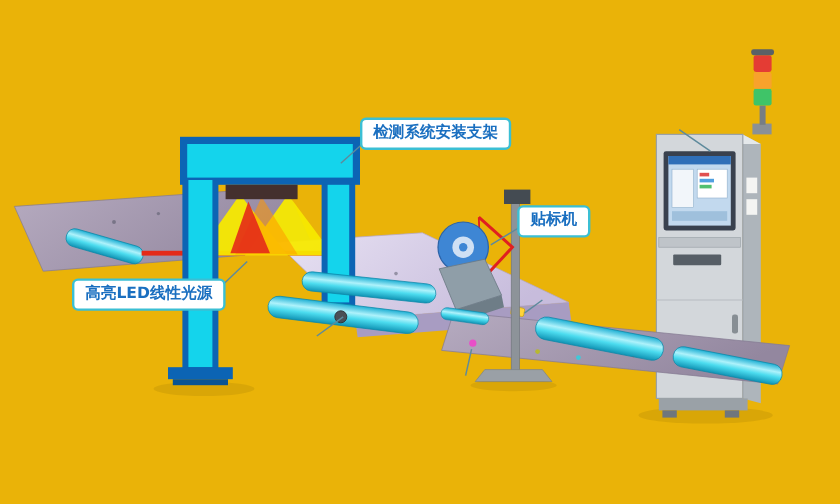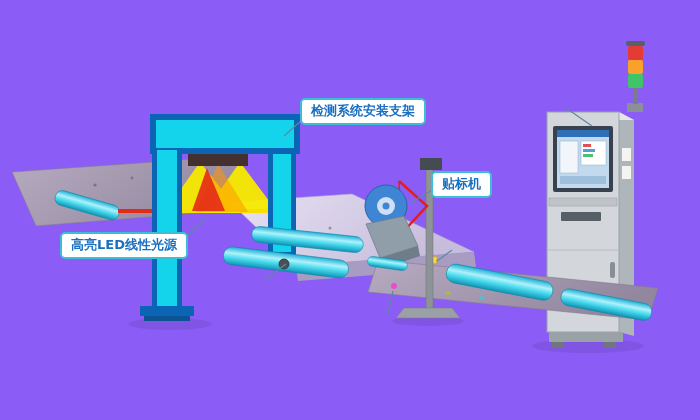--- a/index.html
+++ b/index.html
@@ -1,17 +1,17 @@
 <!DOCTYPE html>
 <html style="--label-border: #3bbfd4; --label-text: #1a6fc0; --frame-blue: #0c64b4; --frame-cyan: #14d4ec; --beam-yellow: #f7e900; --laser-red: #e42a18; --belt-lavender: #d9d1e7; --sheet-mauve: #a89cb2; --roller-cyan: #46d6e6; --cabinet-gray: #d3d7db; --tower-red: #e43c34; --tower-amber: #f8a22c; --tower-green: #3fc468; --defect-magenta: #e84ec8; --sticker-yellow: #ffd43a;"><head>
 <meta charset="utf-8">
 <style>
   html,body{margin:0;padding:0;background:#fff;}
   .stage{
-    position:relative;width:700px;height:420px;background:#8b5cf6;overflow:hidden;
+    position:relative;width:700px;height:420px;background:#eab308;overflow:hidden;
     font-family:"DejaVu Sans",sans-serif;
   }
   .stage svg{position:absolute;left:0;top:0;}
   .callout{
     position:absolute;background:#ffffff;
     border:2px solid var(--label-border,#3bbfd4);
     border-radius:5px;padding:2px 9px;
     font-size:13px;font-weight:bold;line-height:1.45;
     color:var(--label-text,#1a6fc0);white-space:nowrap;z-index:5;
   }

